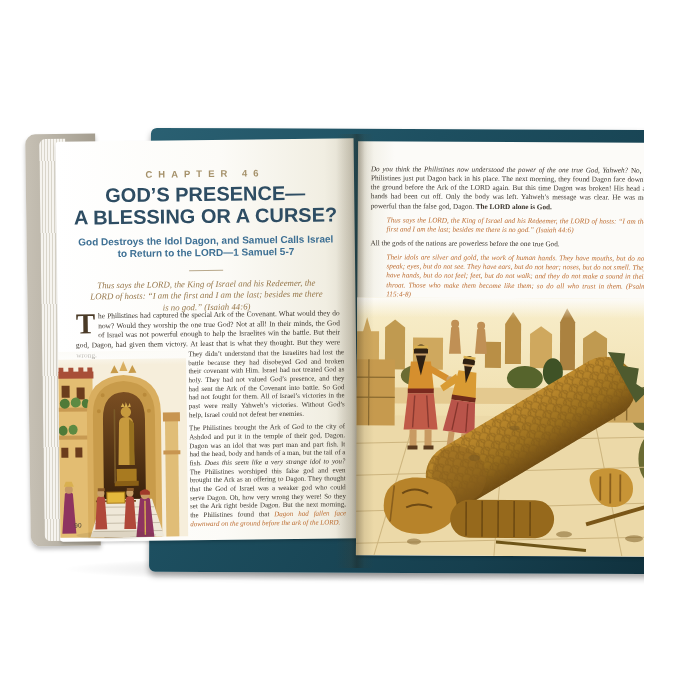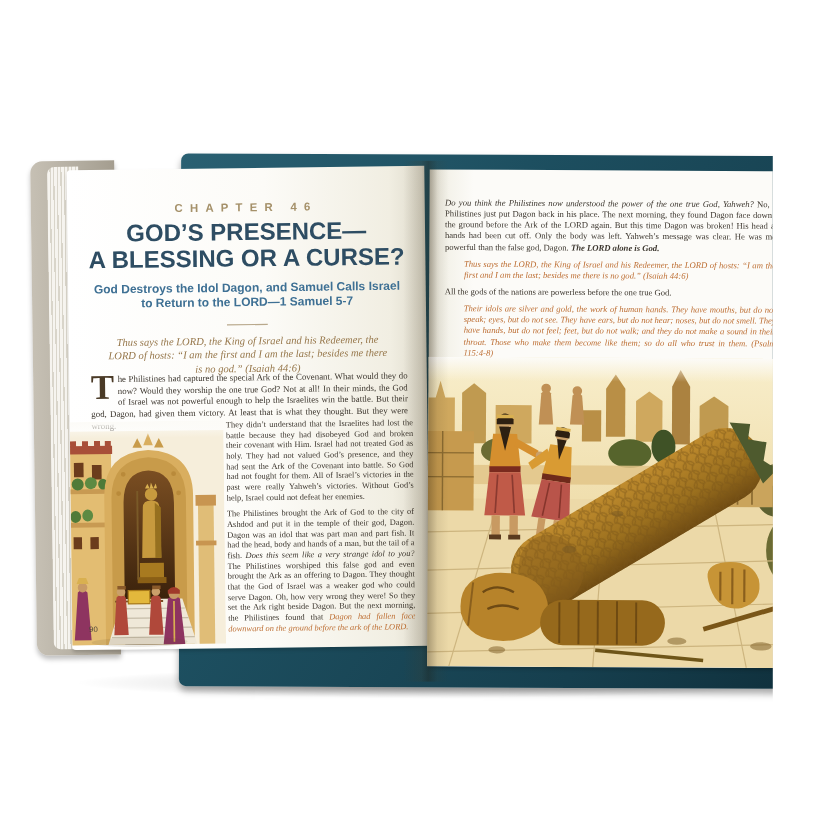--- a/index.html
+++ b/index.html
@@ -43,21 +43,21 @@
   .epigraph{font-style:italic;font-size:8.8px;line-height:1.3;color:#97784c;
     width:238px;margin:0 auto;}
   .para{ text-align:justify;font-size:7.4px;line-height:1.3;color:#3b352d;}
   .lp-para1{position:absolute;left:18px;top:170px;width:264px;}
   .dropcap{float:left;font-size:29px;line-height:0.82;font-weight:bold;color:#4a3a26;
     margin:1px 3px 0 0;}
   .lp-col{position:absolute;left:130px;top:210px;width:156px;height:186px;overflow:hidden;}
   .lp-col .para{font-size:7px;line-height:1.24;margin:0 0 5px 0;}
   .ital{font-style:italic;}
   .orange{font-style:italic;color:#bd6e33;}
-  .boldend{font-weight:bold;font-style:italic;}
+  .boldend{font-weight:bold;}
   .lp-illo{position:absolute;left:-2px;top:210px;width:130px;height:190px;}
   .pagenum{position:absolute;font-family:"Liberation Sans",sans-serif;font-size:6.5px;color:#4c443a;}
   .pn-left{left:14px;top:380px;}
   .pn-right{left:288px;top:394px;color:rgba(45,35,20,0.85);z-index:3;}
   
   .rp-text{position:absolute;left:13px;top:24px;width:282px;z-index:2;}
   .rp-text .para{font-size:7.2px;line-height:1.27;margin:0 0 5px 0;}
   .rp-quote{margin:0 6px 5px 16px !important;color:#bd6e33;font-style:italic;}
   .rp-illo{position:absolute;left:-2px;top:156px;width:309px;height:258px;z-index:1;}
   svg{display:block;}

